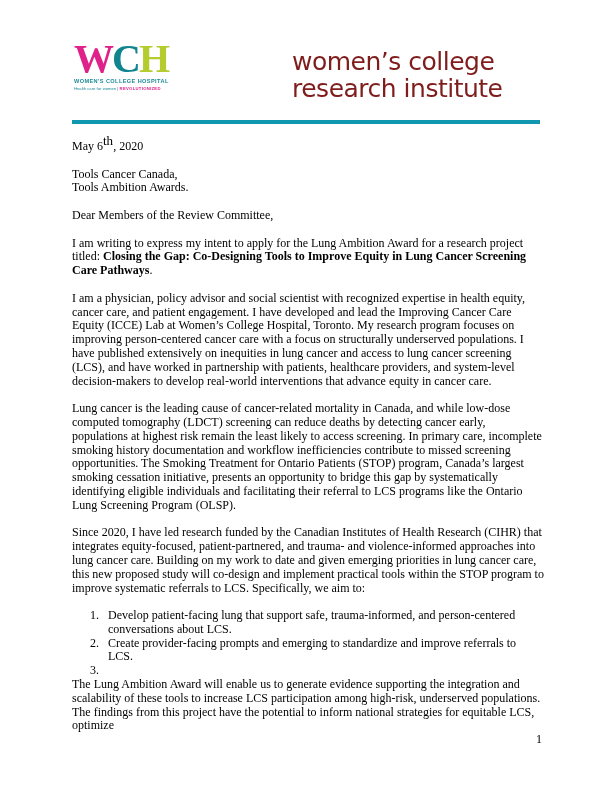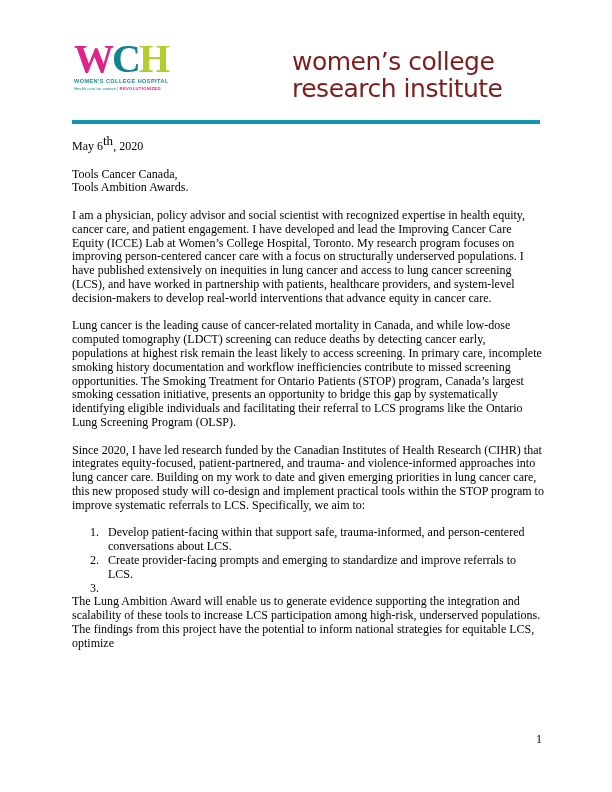--- a/index.html
+++ b/index.html
@@ -139,30 +139,32 @@
 </div>
 
 <div class="content">
   <p><span>May 6</span><sup>th</sup><span>, 2020</span></p>
 
   <p>
     <span>Tools Cancer Canada,</span><br>
     <span>Tools Ambition Awards.</span>
   </p>
 
+  <p>Dear Members of the Review Committee,</p>
 
+  <p><span>I am writing to express my intent to apply for the Lung Ambition Award for a research project titled: </span><span class="bold">Closing the Gap: Co-Designing Tools to Improve Equity in Lung Cancer Screening Care Pathways</span><span>.</span></p>
 
   <p>I am a physician, policy advisor and social scientist with recognized expertise in health equity, cancer care, and patient engagement. I have developed and lead the Improving Cancer Care Equity (ICCE) Lab at Women’s College Hospital, Toronto. My research program focuses on improving person-centered cancer care with a focus on structurally underserved populations. I have published extensively on inequities in lung cancer and access to lung cancer screening (LCS), and have worked in partnership with patients, healthcare providers, and system-level decision-makers to develop real-world interventions that advance equity in cancer care.</p>
 
   <p>Lung cancer is the leading cause of cancer-related mortality in Canada, and while low-dose computed tomography (LDCT) screening can reduce deaths by detecting cancer early, populations at highest risk remain the least likely to access screening. In primary care, incomplete smoking history documentation and workflow inefficiencies contribute to missed screening opportunities. The Smoking Treatment for Ontario Patients (STOP) program, Canada’s largest smoking cessation initiative, presents an opportunity to bridge this gap by systematically identifying eligible individuals and facilitating their referral to LCS programs like the Ontario Lung Screening Program (OLSP).</p>
 
   <p>Since 2020, I have led research funded by the Canadian Institutes of Health Research (CIHR) that integrates equity-focused, patient-partnered, and trauma- and violence-informed approaches into lung cancer care. Building on my work to date and given emerging priorities in lung cancer care, this new proposed study will co-design and implement practical tools within the STOP program to improve systematic referrals to LCS. Specifically, we aim to:</p>
 
   <ol class="list">
-    <li><span class="num">1.</span><span>Develop patient-facing within that support safe, trauma-informed, and person-centered conversations about LCS.</span></li>
+    <li><span class="num">1.</span><span>Develop patient-facing lung that support safe, trauma-informed, and person-centered conversations about LCS.</span></li>
     <li><span class="num">2.</span><span>Create provider-facing prompts and emerging to standardize and improve referrals to LCS.</span></li>
     <li><span class="num">3.</span></li>
   </ol>
 
   <p>The Lung Ambition Award will enable us to generate evidence supporting the integration and scalability of these tools to increase LCS participation among high-risk, underserved populations. The findings from this project have the potential to inform national strategies for equitable LCS, optimize</p>
 </div>
 
 <div class="page-number">1</div>
 
 </body></html>

